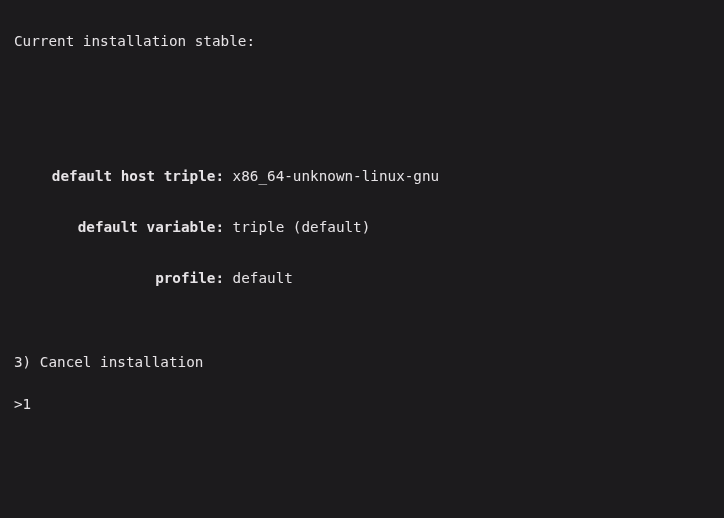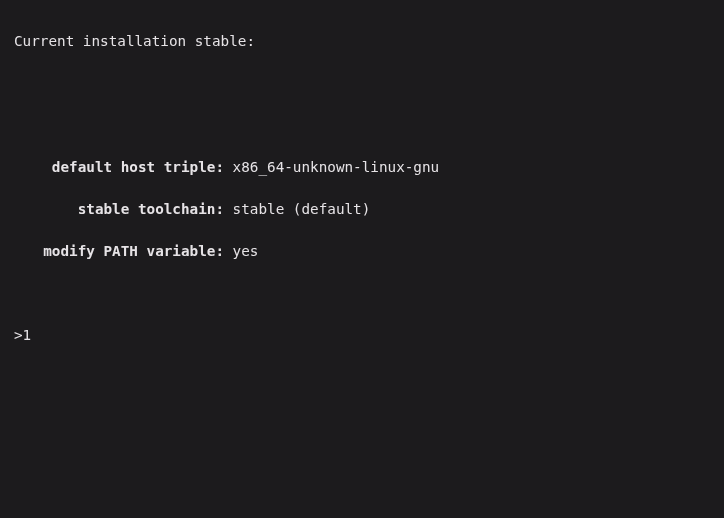--- a/index.html
+++ b/index.html
@@ -12,33 +12,34 @@
     line-height: 21px;
     width: 724px;
     height: 518px;
     overflow: hidden;
   }
   .terminal {
     padding: 10px 14px 0 14px;
     white-space: pre;
   }
   .line { display: block; }
-  .key { display: inline-block; width: 210px; text-align: right; padding-right: 1ch; font-weight: bold;}
+  .key { display: inline-block; width: 210px; text-align: right; padding-right: 1ch; font-weight: bold; margin-top: 9px;}
 </style>
 </head>
 <body>
 
 <div class="terminal">
 <span class="line">Current installation stable:</span>
 <span class="line"> </span>
 <span class="line"> </span>
 <span class="line"><span class="key">default host triple:</span><span>x86_64-unknown-linux-gnu</span></span>
-<span class="line"><span class="key">stable toolchain:</span><span>stable (default)</span></span>
-<span class="line"><span class="key">modify PATH variable:</span><span>yes</span></span>
+<span class="line"><span class="key">default variable:</span><span>triple (default)</span></span>
+<span class="line"><span class="key">profile:</span><span>default</span></span>
 <span class="line"> </span>
+<span class="line">3) Cancel installation</span>
 <span class="line"><span>&gt;</span><span>1</span></span>
 
 
 
 
 
 
 
 
 

